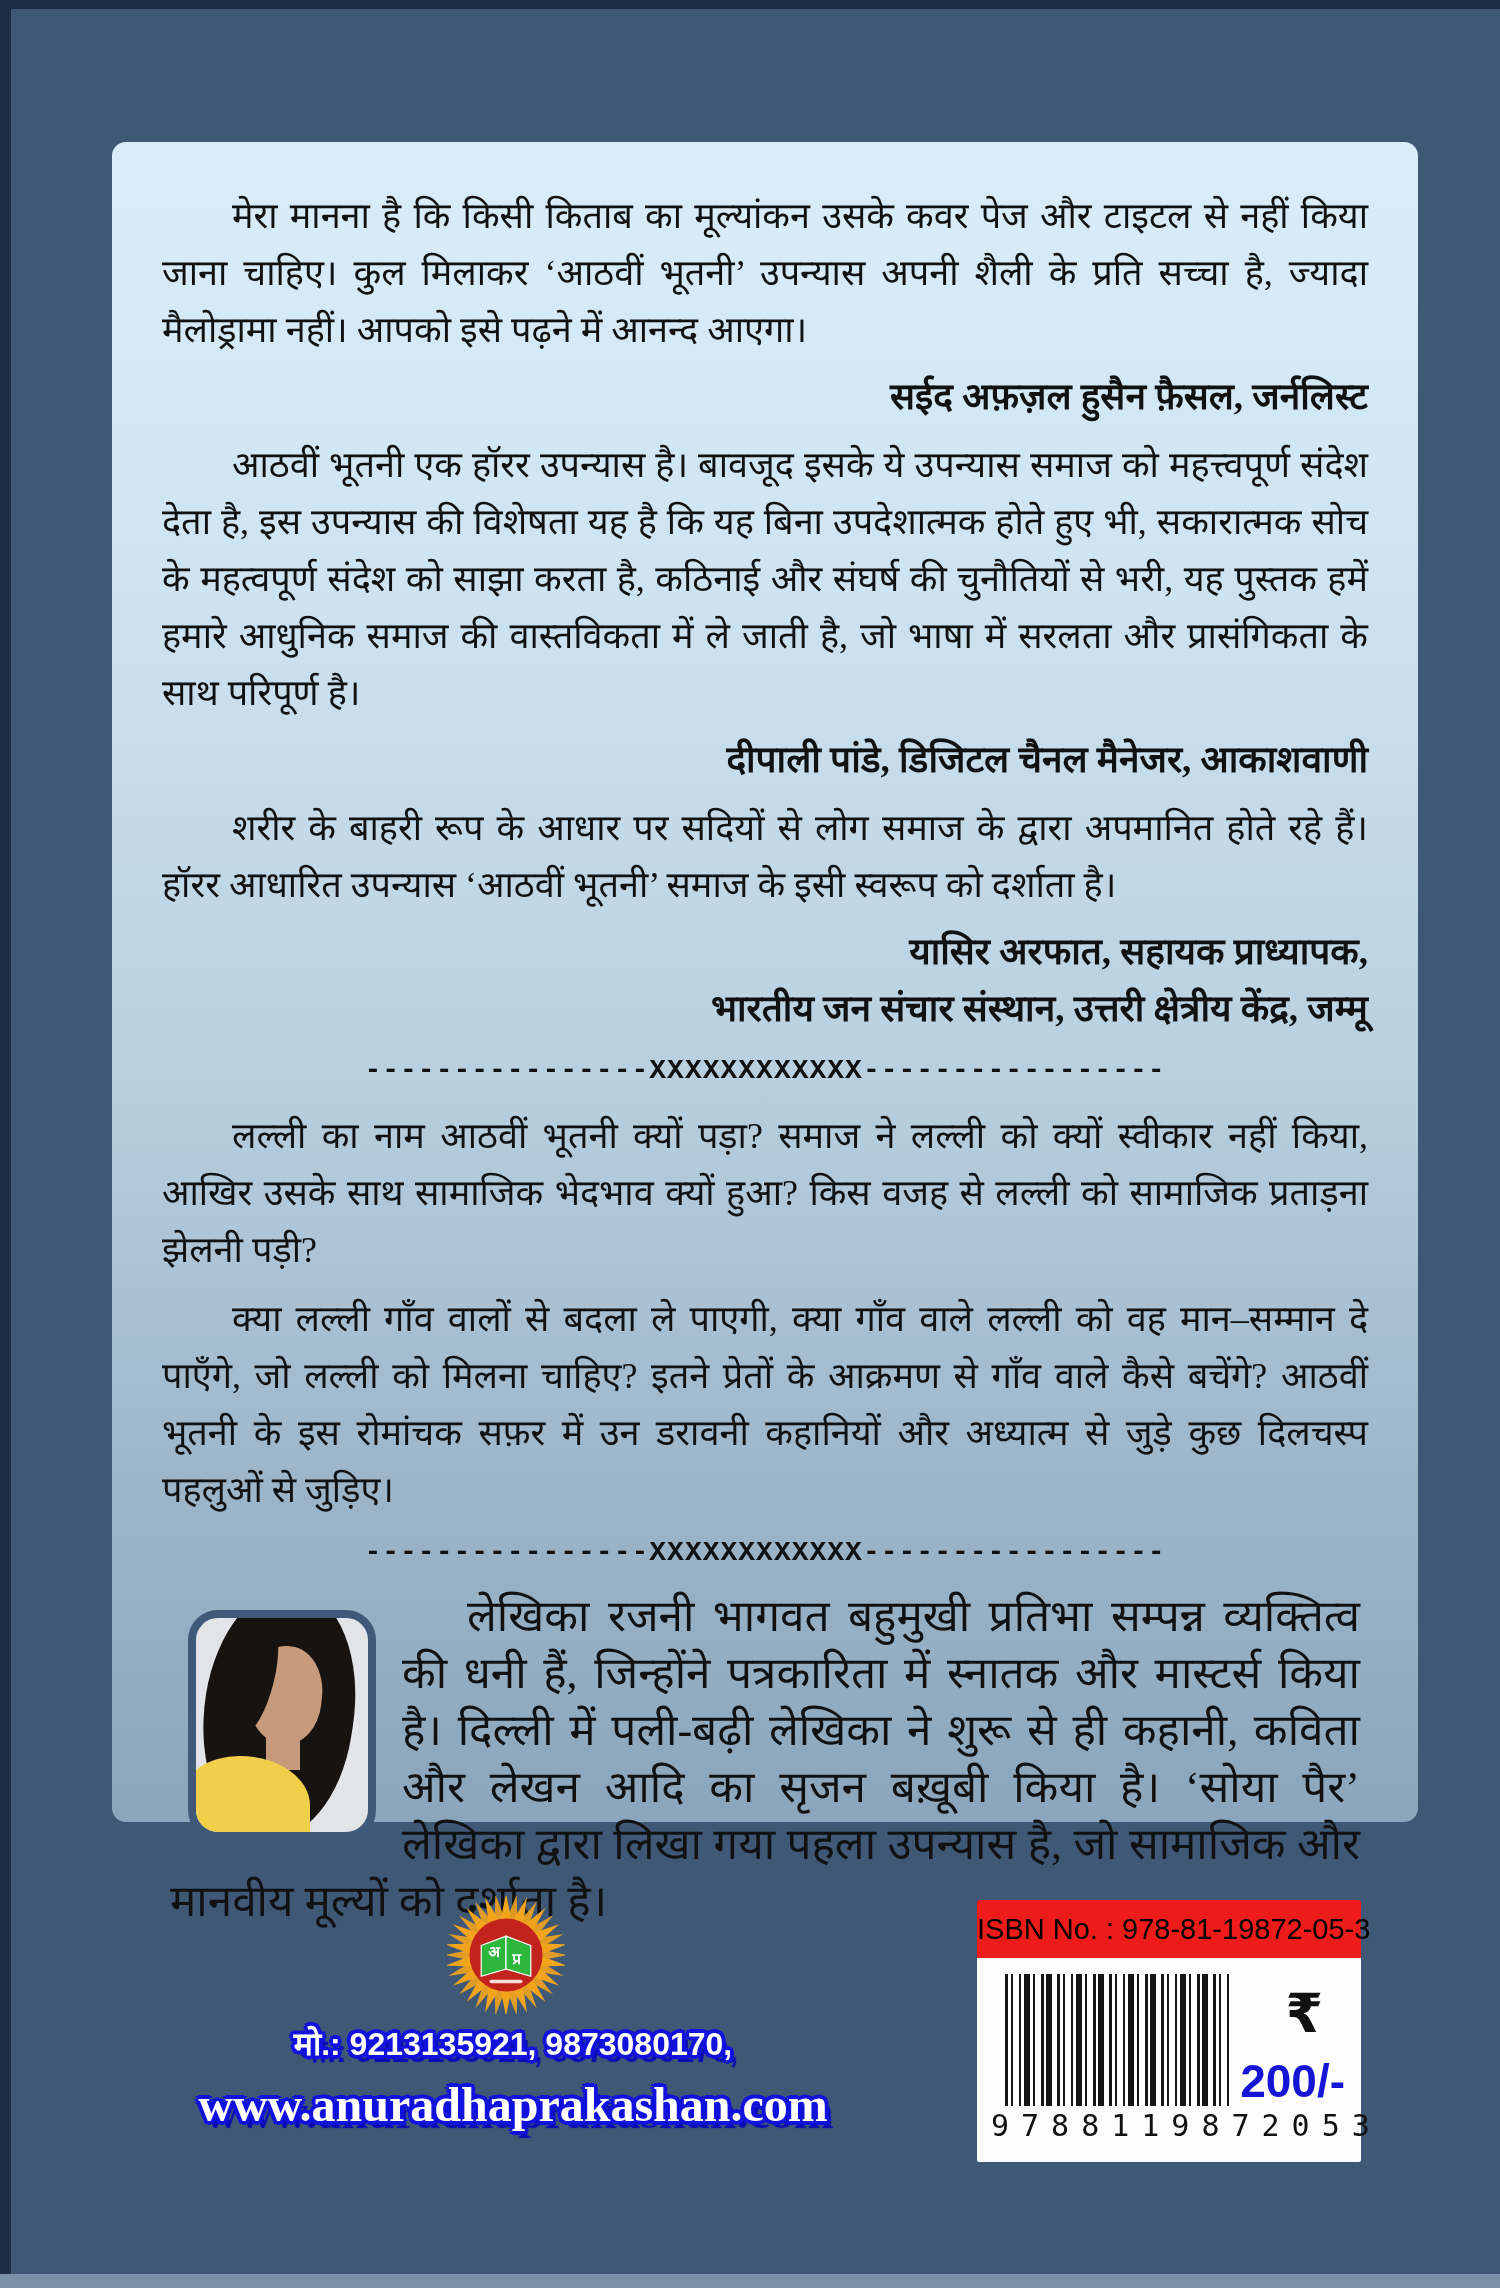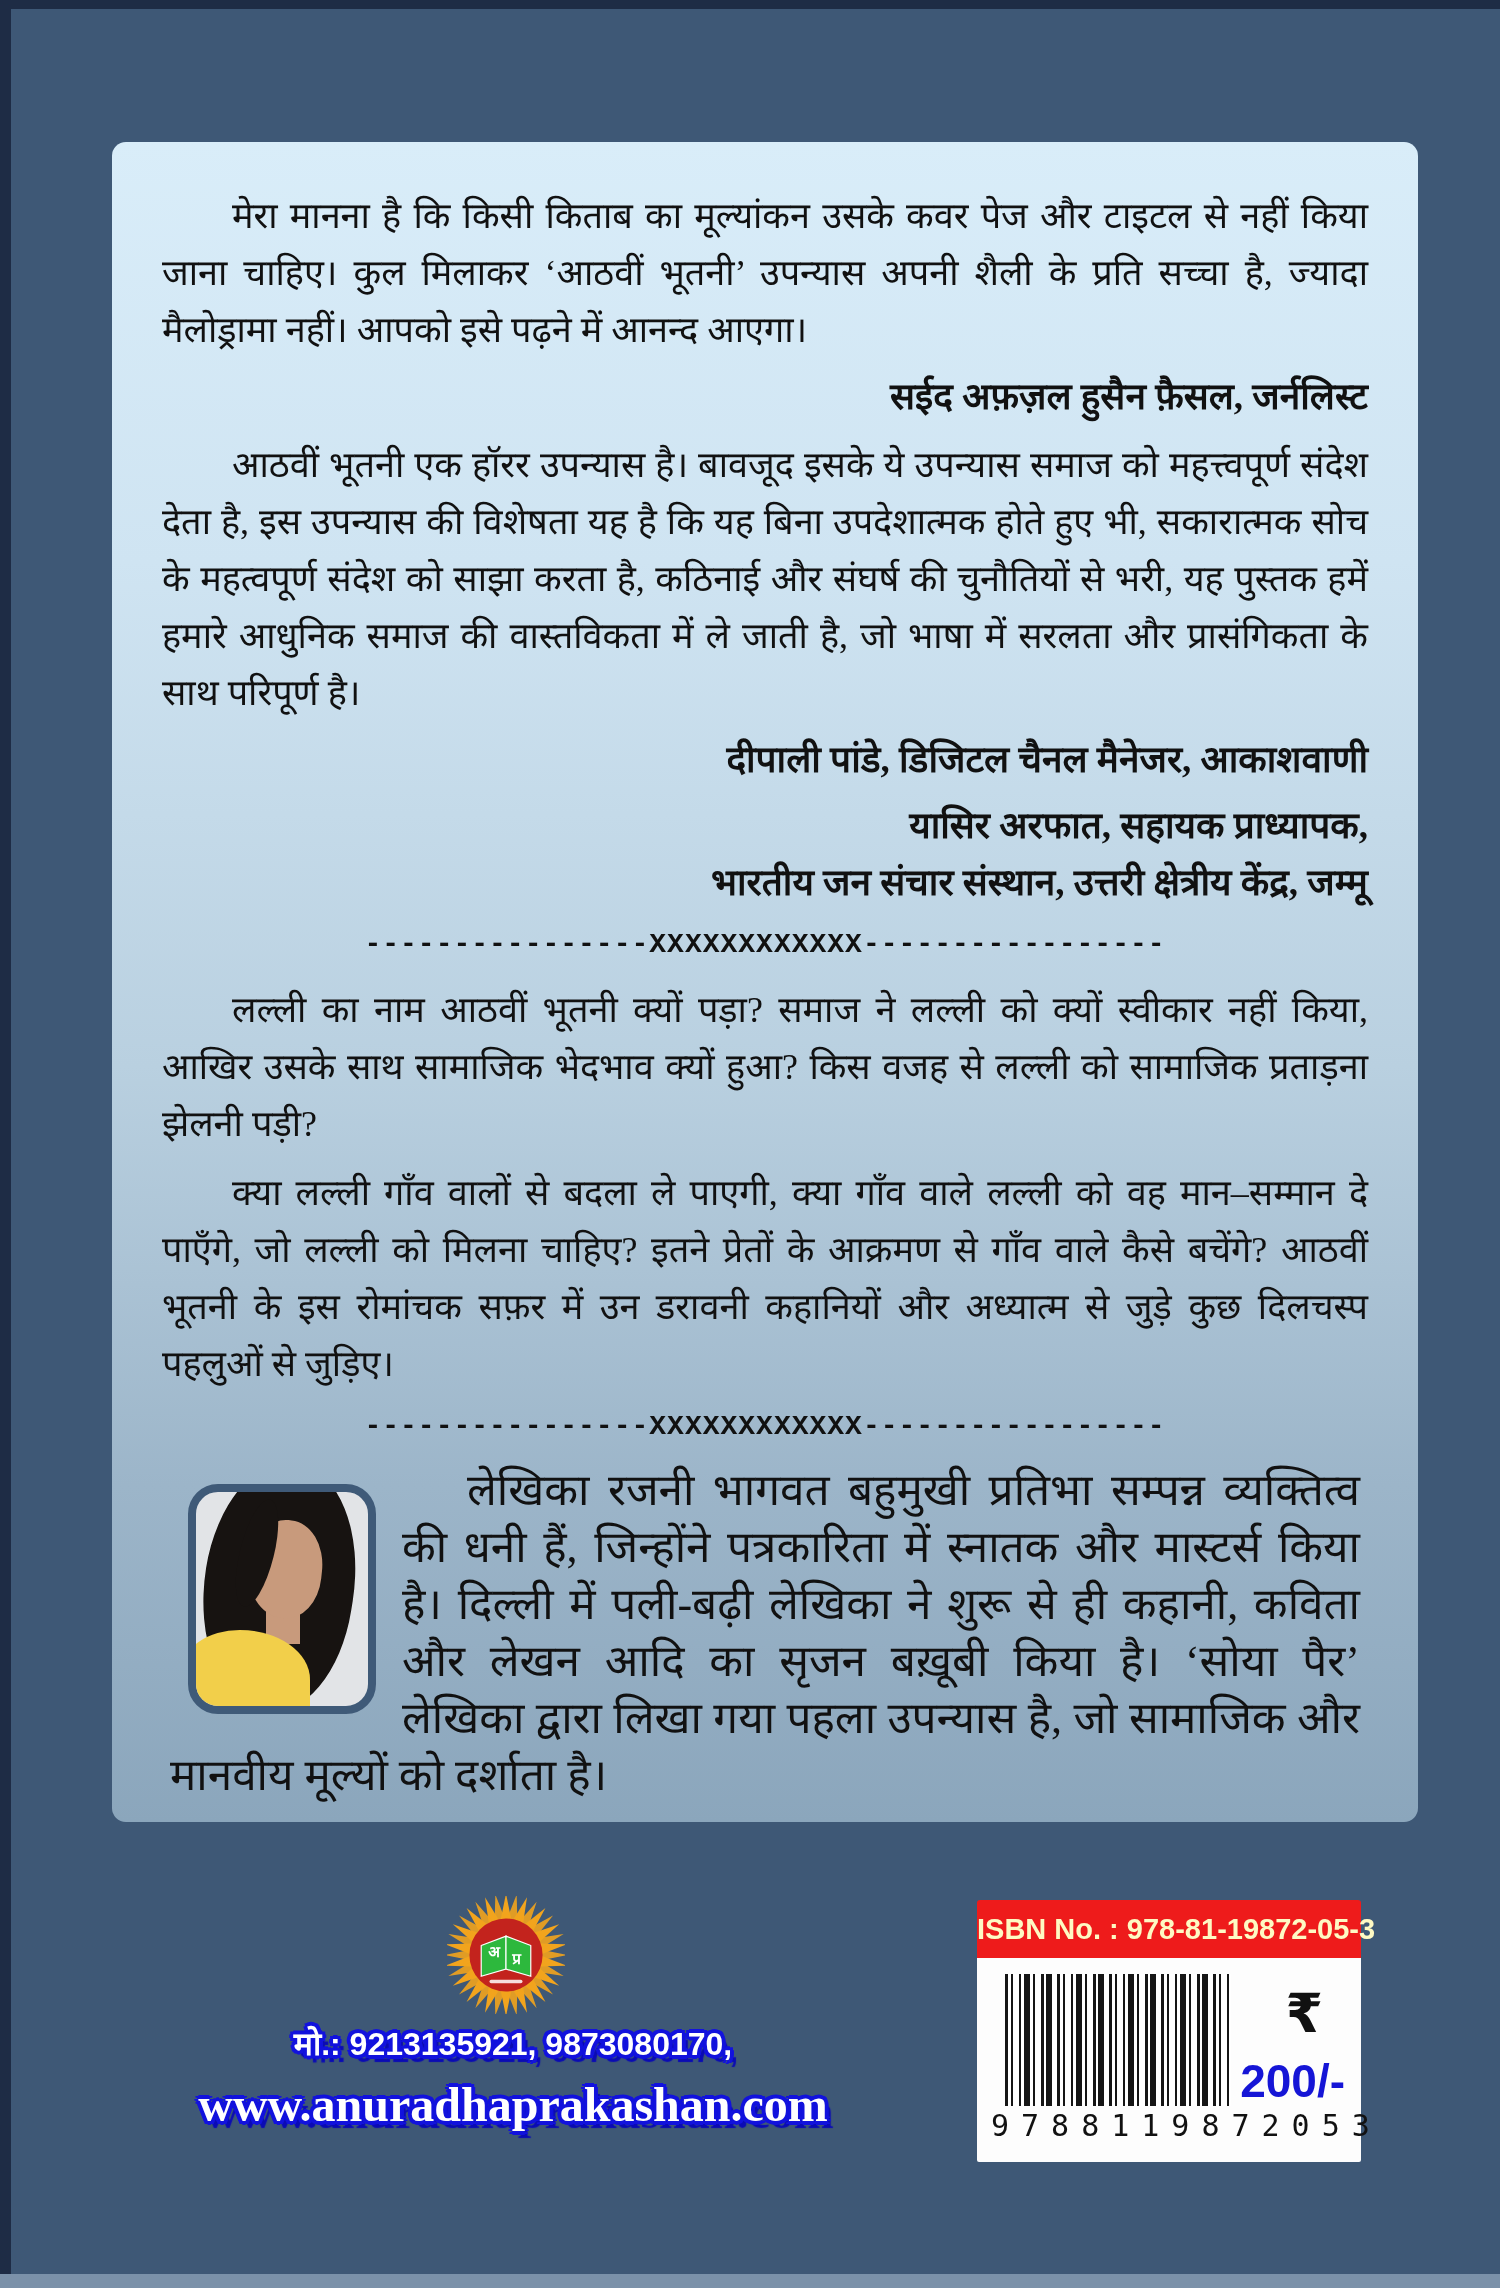--- a/index.html
+++ b/index.html
@@ -65,21 +65,21 @@
     color:#fff;font-weight:bold;white-space:nowrap;
     text-shadow:-3px -3px 0 #1212dd,3px -3px 0 #1212dd,-3px 3px 0 #1212dd,3px 3px 0 #1212dd,
       -4px 0 0 #1212dd,4px 0 0 #1212dd,0 -4px 0 #1212dd,0 4px 0 #1212dd,6px 7px 1px #0b0bb4;
   }
   .pub-address{font-size:46px;line-height:62px;margin-top:10px;}
   .pub-mobile{font-size:32px;line-height:60px;}
   .pub-site{font-size:48px;line-height:62px;font-family:"Liberation Serif","DejaVu Serif",serif;}
 
   #isbn-block{position:absolute;left:977px;top:1900px;width:384px;font-family:"Liberation Sans","DejaVu Sans",sans-serif;}
   .isbn-header{
-    background:#ee1b1b;color:#fef9c3;font-weight:bold;font-size:29px;line-height:58px;
+    background:#ee1b1b;color:#000000;font-weight:normal;font-size:29px;line-height:58px;
     text-align:left;border-radius:3px 3px 0 0;white-space:nowrap;
   }
   .isbn-body{background:#fdfdfd;height:204px;position:relative;border-radius:0 0 2px 2px;}
   .barcode{
     position:absolute;left:28px;top:16px;width:226px;height:132px;
     background:repeating-linear-gradient(90deg,
       #151515 0 3px,#fff 3px 6px,#151515 6px 8px,#fff 8px 14px,
       #151515 14px 16px,#fff 16px 19px,#151515 19px 25px,#fff 25px 28px,
       #151515 28px 30px,#fff 30px 36px,#151515 36px 39px,#fff 39px 41px,
       #151515 41px 47px,#fff 47px 52px);
@@ -96,20 +96,21 @@
 
 <div id="page">
   <div class="edge-top"></div>
   <div class="edge-left"></div>
 
   <div id="panel">
     <p class="para">मेरा मानना है कि किसी किताब का मूल्यांकन उसके कवर पेज और टाइटल से नहीं किया जाना चाहिए। कुल मिलाकर ‘आठवीं भूतनी’ उपन्यास अपनी शैली के प्रति सच्चा है, ज्यादा मैलोड्रामा नहीं। आपको इसे पढ़ने में आनन्द आएगा।</p>
     <p class="attribution">सईद अफ़ज़ल हुसैन फ़ैसल, जर्नलिस्ट</p>
     <p class="para">आठवीं भूतनी एक हॉरर उपन्यास है। बावजूद इसके ये उपन्यास समाज को महत्त्वपूर्ण संदेश देता है, इस उपन्यास की विशेषता यह है कि यह बिना उपदेशात्मक होते हुए भी, सकारात्मक सोच के महत्वपूर्ण संदेश को साझा करता है, कठिनाई और संघर्ष की चुनौतियों से भरी, यह पुस्तक हमें हमारे आधुनिक समाज की वास्तविकता में ले जाती है, जो भाषा में सरलता और प्रासंगिकता के साथ परिपूर्ण है।</p>
     <p class="attribution">दीपाली पांडे, डिजिटल चैनल मैनेजर, आकाशवाणी</p>
+    <p class="para">शरीर के बाहरी रूप के आधार पर सदियों से लोग समाज के द्वारा अपमानित होते रहे हैं। हॉरर आधारित उपन्यास ‘आठवीं भूतनी’ समाज के इसी स्वरूप को दर्शाता है।</p>
     <p class="attribution tight">यासिर अरफात, सहायक प्राध्यापक,</p>
     <p class="attribution">भारतीय जन संचार संस्थान, उत्तरी क्षेत्रीय केंद्र, जम्मू</p>
     <p class="divider">----------------XXXXXXXXXXXX-----------------</p>
     <p class="para">लल्ली का नाम आठवीं भूतनी क्यों पड़ा? समाज ने लल्ली को क्यों स्वीकार नहीं किया, आखिर उसके साथ सामाजिक भेदभाव क्यों हुआ? किस वजह से लल्ली को सामाजिक प्रताड़ना झेलनी पड़ी?</p>
     <p class="para">क्या लल्ली गाँव वालों से बदला ले पाएगी, क्या गाँव वाले लल्ली को वह मान–सम्मान दे पाएँगे, जो लल्ली को मिलना चाहिए? इतने प्रेतों के आक्रमण से गाँव वाले कैसे बचेंगे? आठवीं भूतनी के इस रोमांचक सफ़र में उन डरावनी कहानियों और अध्यात्म से जुड़े कुछ दिलचस्प पहलुओं से जुड़िए।</p>
     <p class="divider">----------------XXXXXXXXXXXX-----------------</p>
 
     <div class="photo-frame">
       <div class="photo-hair"></div>
       <div class="photo-neck"></div>

